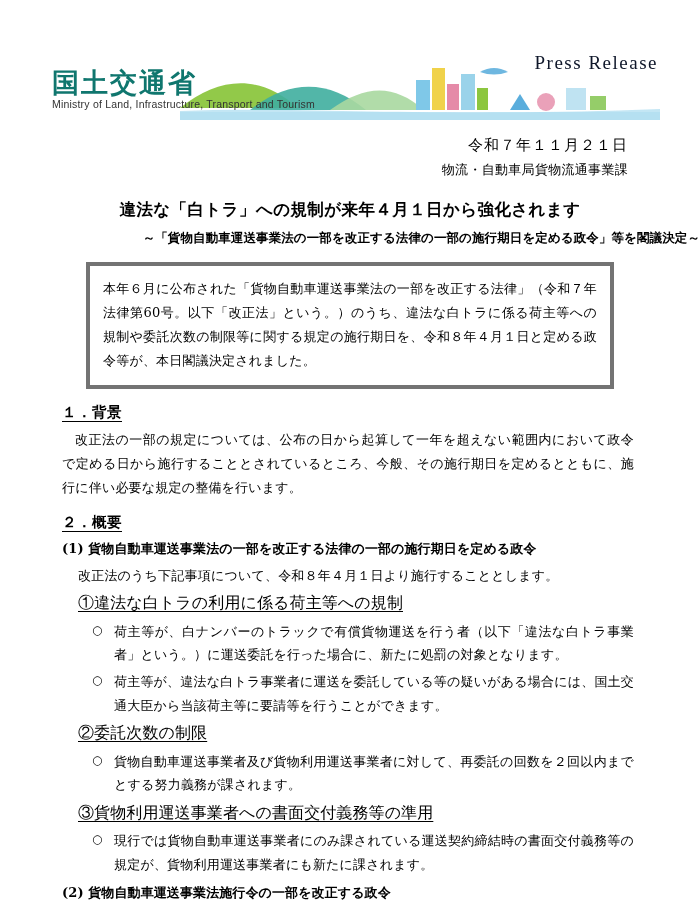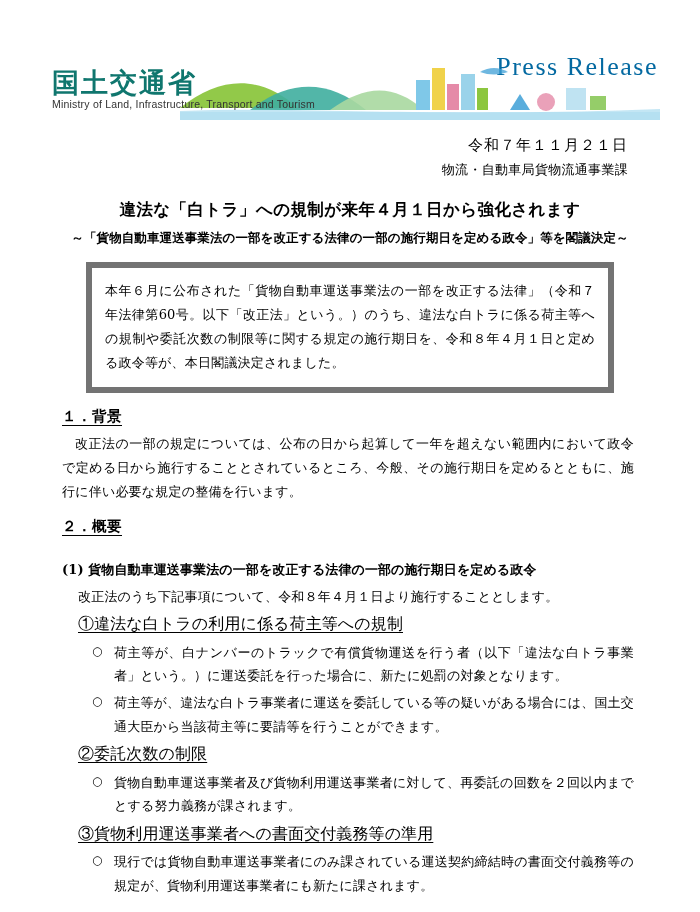--- a/index.html
+++ b/index.html
@@ -26,23 +26,23 @@
   .header {
     position: relative;
     height: 132px;
     width: 700px;
   }
   .press-release {
     position: absolute;
     right: 42px;
     top: 52px;
     font-family: "Liberation Serif", serif;
-    font-size: 26px;
+    font-size: 19px;
     letter-spacing: 1.5px;
-    color: #0369a1;
+    color: #0f172a;
   }
   .header-art {
     position: absolute;
     left: 180px;
     top: 58px;
     width: 480px;
     height: 62px;
   }
   .ministry-logo {
     position: absolute;
@@ -89,31 +89,31 @@
   .title-main {
     margin-top: 20px;
     text-align: center;
     font-family: Liberation Mono, monospace;
     font-size: 16.5px;
     font-weight: 700;
     letter-spacing: 0.4px;
   }
   .title-sub {
     margin-top: 9px;
-    text-align: center;
+    text-align: right;
     font-family: "DejaVu Serif", serif;
     font-size: 12.5px;
     font-weight: 700;
     letter-spacing: 0.1px;
   }
 
   
   .summary-box {
     margin: 15px 86px 0 86px;
-    border: 6px solid #737373;
+    border: 4px solid #737373;
     padding: 11px 13px 12px 13px;
     font-family: "DejaVu Serif", serif;
     font-size: 13px;
     line-height: 1.85;
     letter-spacing: 0.2px;
     text-align: justify;
   }
 
   
   .body {
@@ -131,21 +131,21 @@
   }
   .para {
     margin-top: 6px;
     font-size: 13px;
     line-height: 1.82;
     letter-spacing: 0.2px;
     text-align: justify;
     text-indent: 1em;
   }
   .item-head {
-    margin-top: 24px;
+    margin-top: 7px;
     font-size: 13px;
     font-weight: 700;
     line-height: 1.6;
     letter-spacing: 0.1px;
   }
   .sub-para {
     margin-top: 4px;
     margin-left: 16px;
     font-size: 13px;
     line-height: 1.78;

